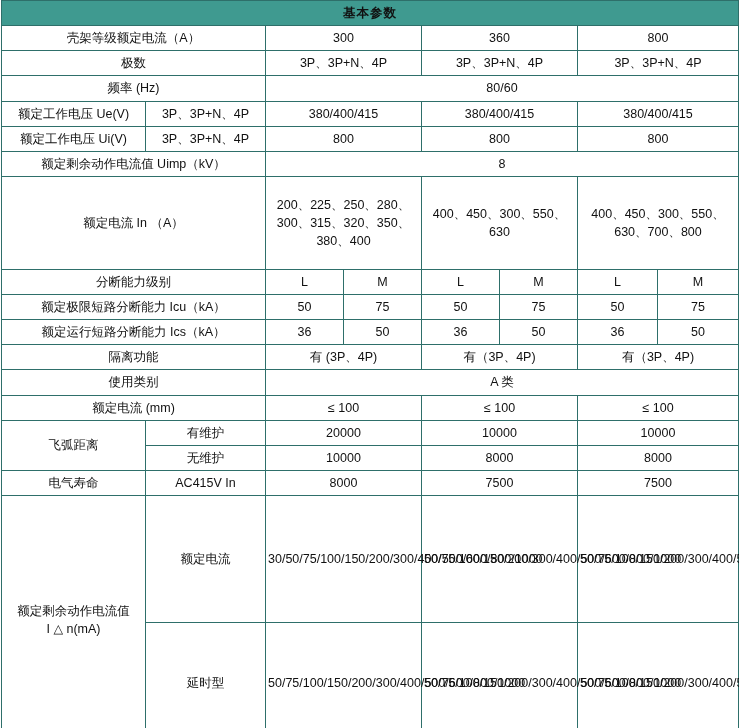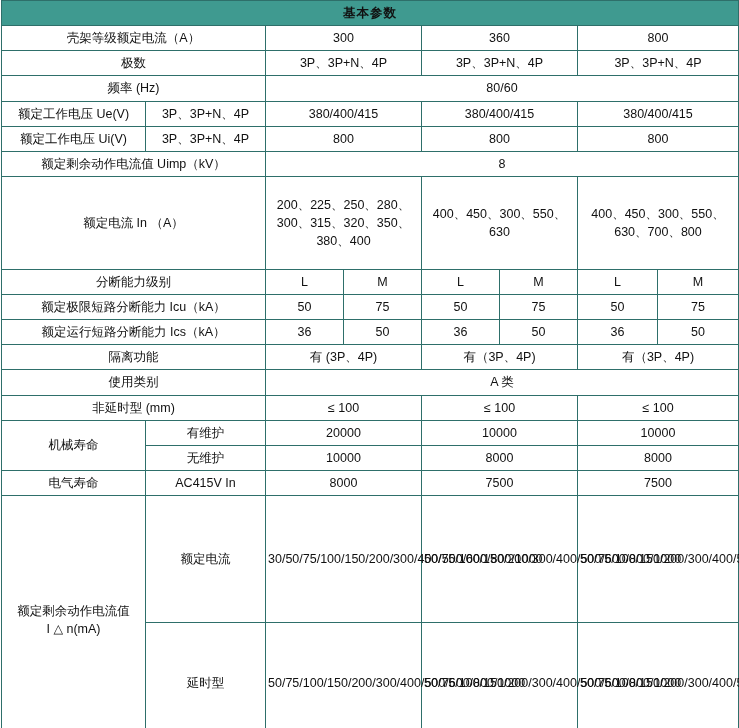--- a/index.html
+++ b/index.html
@@ -148,28 +148,28 @@
       <td colspan="2">有（3P、4P)</td>
       <td colspan="2">有（3P、4P)</td>
     </tr>
 
     <tr>
       <td colspan="2" class="lbl">使用类别</td>
       <td colspan="6">A 类</td>
     </tr>
 
     <tr>
-      <td colspan="2" class="lbl">非延时型 (mm)</td>
+      <td colspan="2" class="lbl">额定电流 (mm)</td>
       <td colspan="2">≤ 100</td>
       <td colspan="2">≤ 100</td>
       <td colspan="2">≤ 100</td>
     </tr>
 
     <tr>
-      <td rowspan="2" class="lbl">机械寿命</td>
+      <td rowspan="2" class="lbl">飞弧距离</td>
       <td class="lbl">有维护</td>
       <td colspan="2">20000</td>
       <td colspan="2">10000</td>
       <td colspan="2">10000</td>
     </tr>
 
     <tr>
       <td class="lbl">无维护</td>
       <td colspan="2">10000</td>
       <td colspan="2">8000</td>

